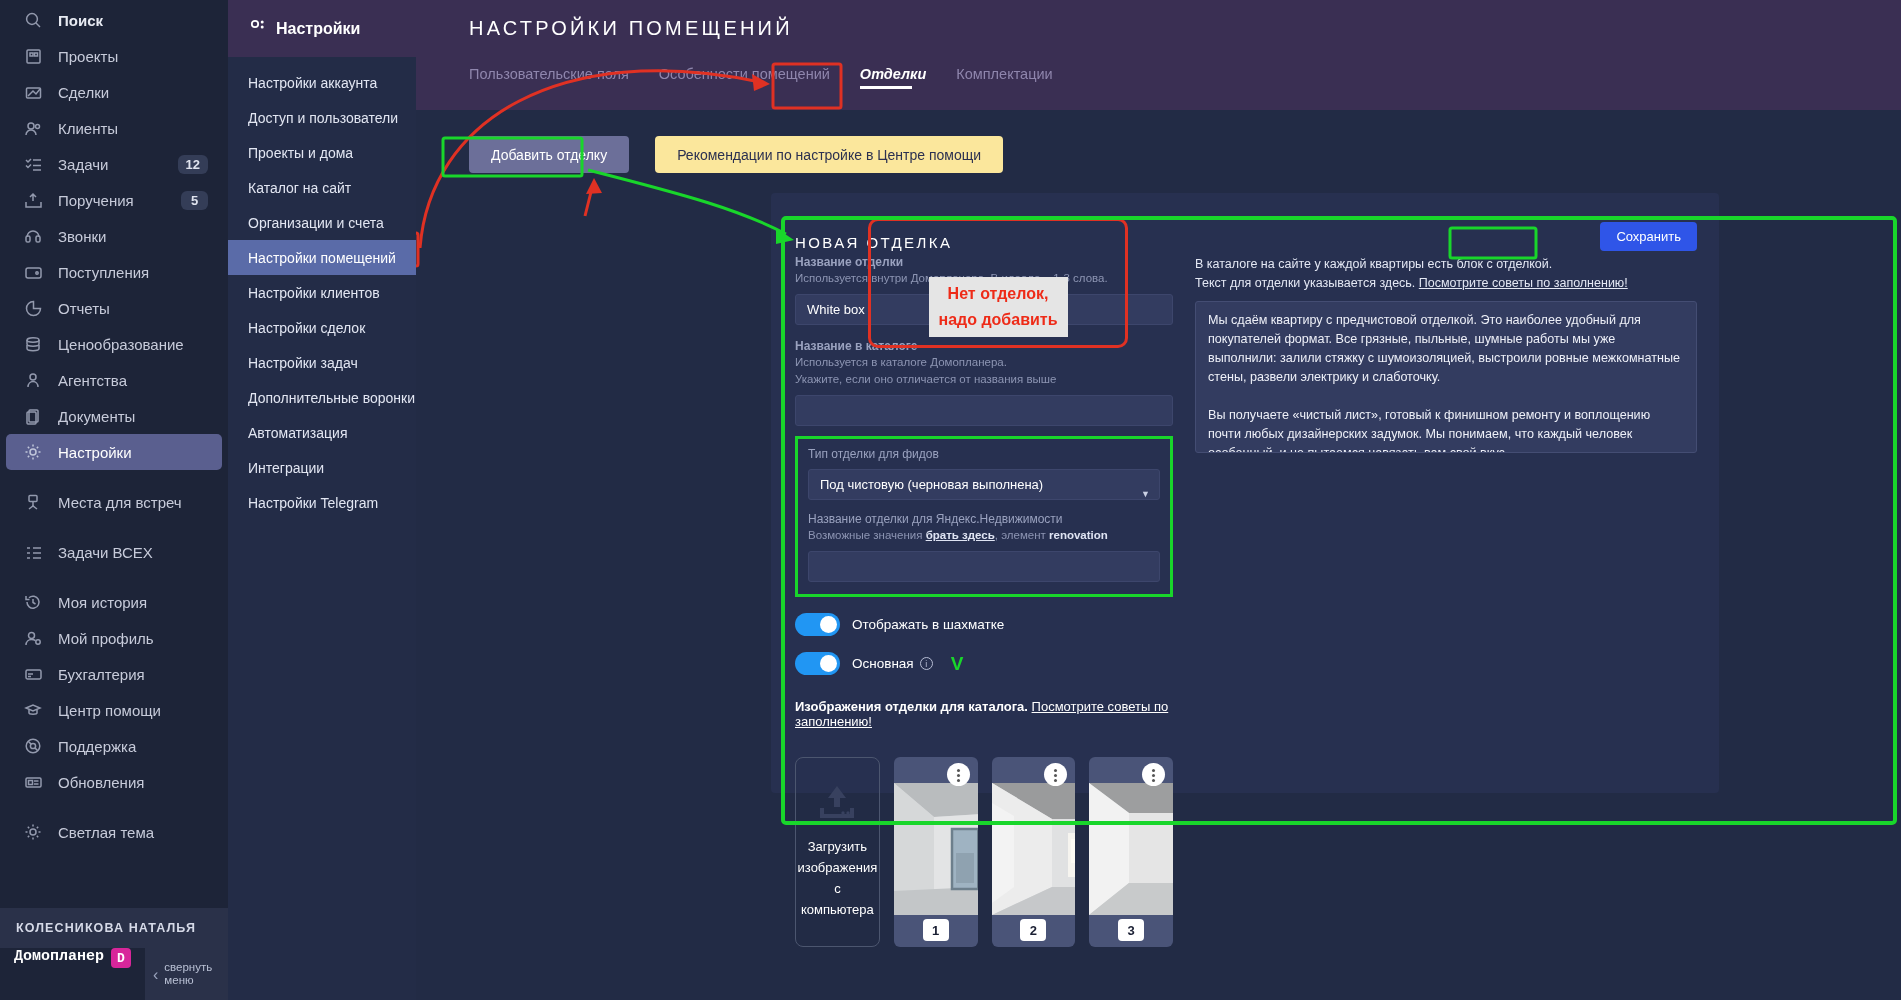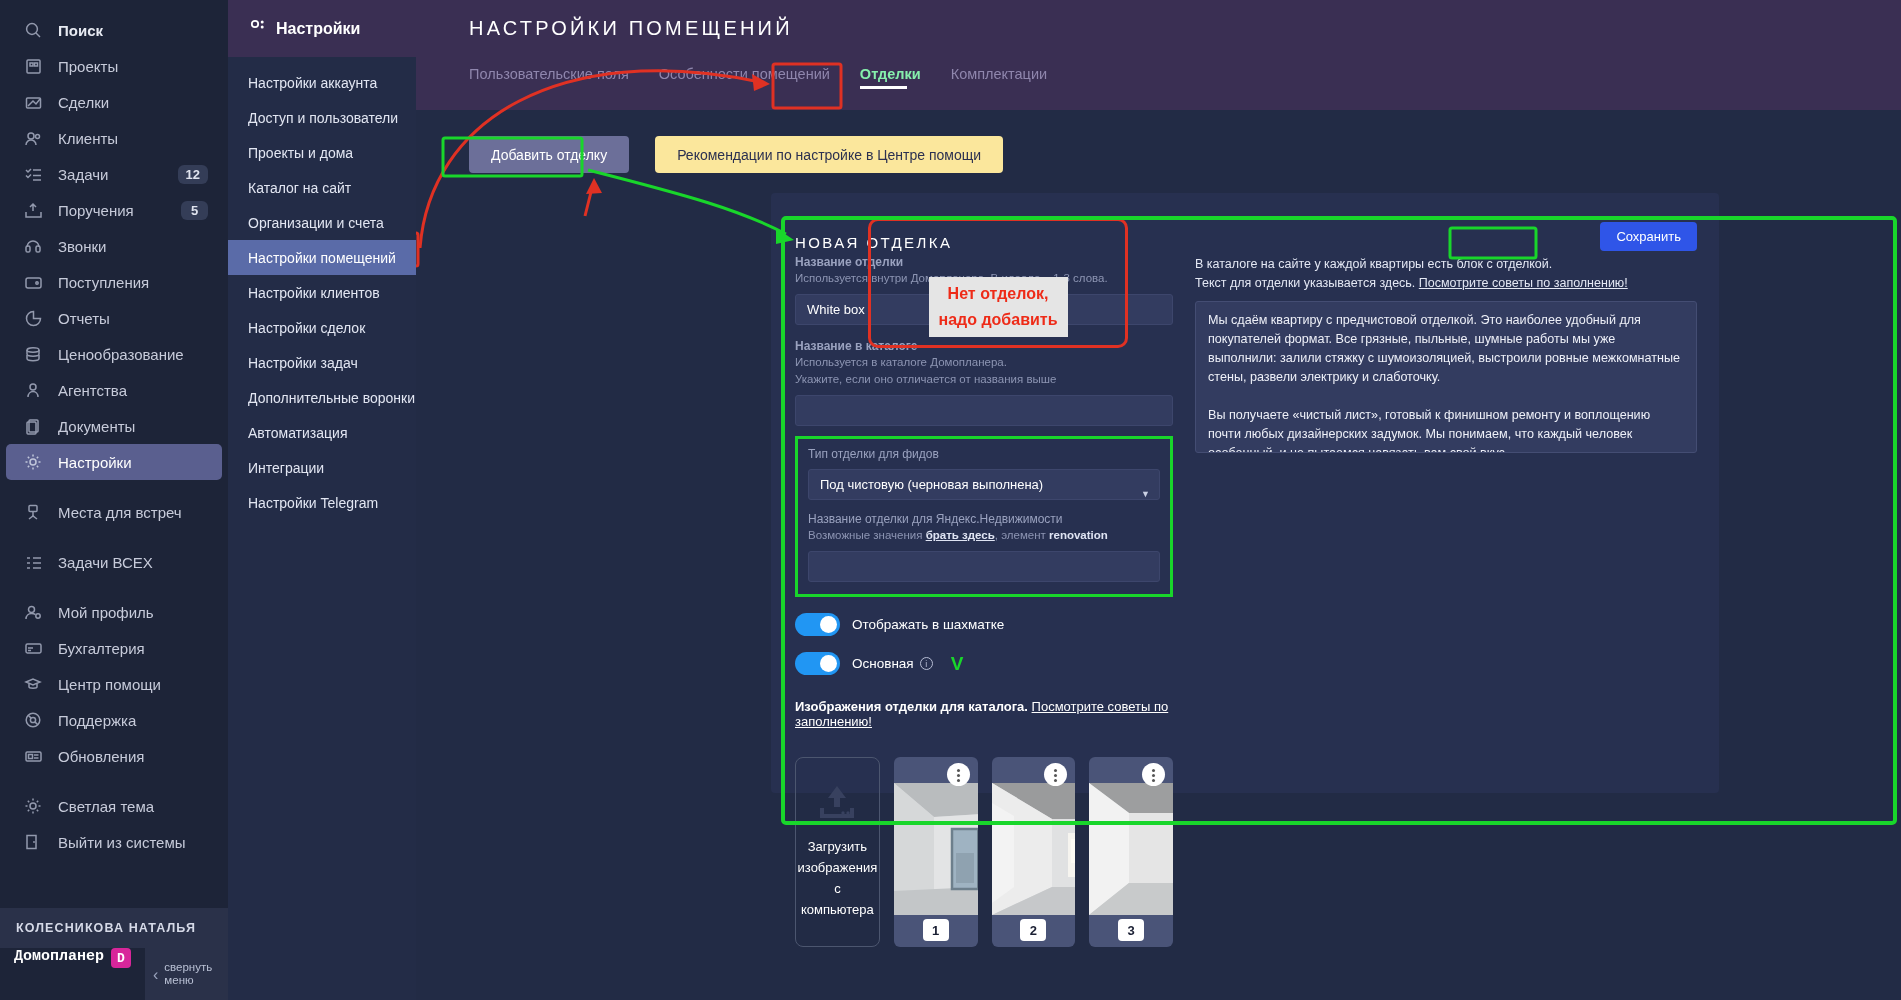--- a/index.html
+++ b/index.html
@@ -10,21 +10,21 @@
     overflow: hidden;
   }
   .app { position: relative; width: 1901px; height: 1000px; display: flex; }
 
   
   .rail {
     width: 228px; height: 1000px; background: #1d2438;
     display: flex; flex-direction: column; flex: 0 0 228px;
     position: relative; z-index: 5;
   }
-  .rail-scroll { flex: 1 1 auto; padding-top: 12px; }
+  .rail-scroll { flex: 1 1 auto; padding-top: 2px; }
   .rail-item {
     display: flex; align-items: center; height: 36px;
     padding: 0 14px; margin: 0 6px; border-radius: 5px;
     color: #c7cbda; font-size: 15px; position: relative;
   }
   .rail-item .ico {
     width: 26px; height: 20px; flex: 0 0 26px; margin-right: 12px;
     display: flex; align-items: center; justify-content: center;
     opacity: .72;
   }
@@ -79,21 +79,21 @@
   .main { flex: 1 1 auto; height: 1000px; position: relative; background: #222b45; }
   .main-head { height: 110px; background: #3a2f53; padding: 0 0 0 53px; }
   .page-title {
     color: #fff; font-size: 20px; letter-spacing: 3.2px; padding-top: 17px;
   }
   .tabs { display: flex; align-items: flex-end; gap: 0; margin-top: 26px; }
   .tab {
     color: #8f86ad; font-size: 14.5px; padding: 0 16px 10px 0; margin-right: 14px;
     position: relative;
   }
-  .tab.active { color: #86efac; font-weight: bold; }
+  .tab.active { color: #ffffff; font-weight: bold; font-style: italic; }
   .tab.active::after {
     content:""; position:absolute; left:0; right:30px; bottom: 3px;
     height: 3px; background: #fff;
   }
 
   .content { position: relative; padding: 26px 0 0 53px; }
 
   .btn-row { display: flex; align-items: stretch; gap: 0; }
   .btn-add {
     background: #6c6f99; color: #fff; font-size: 14px; border: none;
@@ -366,20 +366,30 @@
               <line x1="3" y1="15" x2="6" y2="15" fill="none" stroke="#c0c6da" stroke-width="1.5"></line>
               <line x1="9" y1="15" x2="17" y2="15" fill="none" stroke="#c0c6da" stroke-width="1.5"></line>
             </svg>
           </span>
           <span class="lbl">Задачи ВСЕХ</span>
         </div>
         <div class="rail-gap"></div>
         <div class="rail-item">
           <span class="ico">
             <svg width="18" height="18" viewBox="0 0 18 18">
+              <path d="M3 9 a6 6 0 1 0 2-4.3" fill="none" stroke="#c0c6da" stroke-width="1.5"></path>
+              <path d="M2 3 v3.5 h3.5" fill="none" stroke="#c0c6da" stroke-width="1.5"></path>
+              <path d="M9 6 v3.5 l2.5 1.5" fill="none" stroke="#c0c6da" stroke-width="1.5"></path>
+            </svg>
+          </span>
+          <span class="lbl">Моя история</span>
+        </div>
+        <div class="rail-item">
+          <span class="ico">
+            <svg width="18" height="18" viewBox="0 0 18 18">
               <circle cx="7.5" cy="6.5" r="3" fill="none" stroke="#c0c6da" stroke-width="1.5"></circle>
               <path d="M2 16 c0-3.5 2.5-5.5 5.5-5.5 s3 .4 4 1.2" fill="none" stroke="#c0c6da" stroke-width="1.5"></path>
               <circle cx="14" cy="13" r="2.2" fill="none" stroke="#c0c6da" stroke-width="1.5"></circle>
             </svg>
           </span>
           <span class="lbl">Мой профиль</span>
         </div>
         <div class="rail-item">
           <span class="ico">
             <svg width="18" height="18" viewBox="0 0 18 18">
@@ -423,29 +433,20 @@
         </div>
         <div class="rail-gap"></div>
         <div class="rail-item">
           <span class="ico">
             <svg width="18" height="18" viewBox="0 0 18 18">
               <circle cx="9" cy="9" r="3" fill="none" stroke="#c0c6da" stroke-width="1.5"></circle>
               <path d="M9 1.5 v2 M9 14.5 v2 M1.5 9 h2 M14.5 9 h2 M3.8 3.8 l1.4 1.4 M12.8 12.8 l1.4 1.4 M14.2 3.8 l-1.4 1.4 M5.2 12.8 l-1.4 1.4" fill="none" stroke="#c0c6da" stroke-width="1.5"></path>
             </svg>
           </span>
           <span class="lbl">Светлая тема</span>
-        </div>
-        <div class="rail-item">
-          <span class="ico">
-            <svg width="18" height="18" viewBox="0 0 18 18">
-              <rect x="3" y="2.5" width="9" height="13" fill="none" stroke="#c0c6da" stroke-width="1.5"></rect>
-              <circle cx="10" cy="9" r="0.9" fill="#c0c6da"></circle>
-            </svg>
-          </span>
-          <span class="lbl">Выйти из системы</span>
         </div>
       </div>
     <div class="rail-user">КОЛЕСНИКОВА НАТАЛЬЯ</div>
     <div class="rail-foot">
       <div class="rail-brand">
         <span>Домопланер</span>
         <span class="brand-d">D</span>
       </div>
       <div class="rail-collapse">
         <span class="chev">‹</span>

